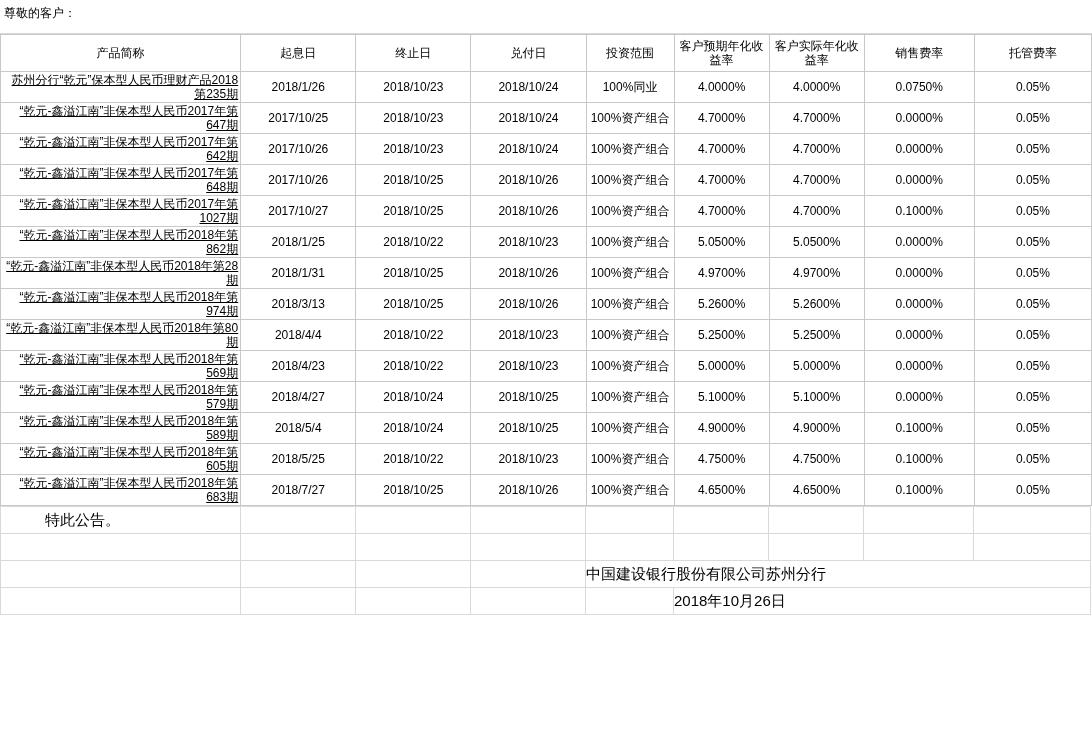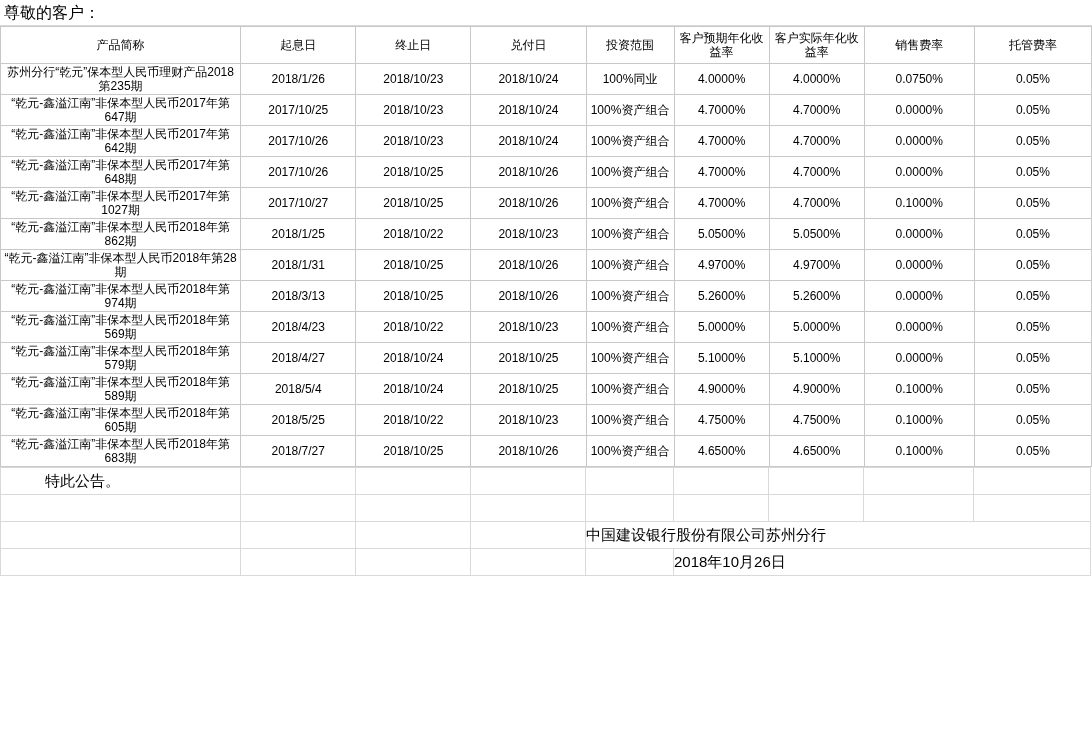--- a/index.html
+++ b/index.html
@@ -14,24 +14,24 @@
     font-size: 13px;
     color: #000000;
     overflow: hidden;
   }
   .sheet {
     width: 1092px;
     height: 742px;
     position: relative;
   }
   .greeting {
-    height: 26px;
+    height: 34px;
     line-height: 26px;
     padding-left: 4px;
-    font-size: 16px;
+    font-size: 12px;
     border-bottom: 1px solid #d9d9d9;
     box-sizing: border-box;
   }
   table.grid {
     border-collapse: collapse;
     table-layout: fixed;
     width: 1092px;
   }
   table.grid td, table.grid th {
     border: 1px solid #c8c8c8;
@@ -42,23 +42,24 @@
     line-height: 14px;
     word-wrap: break-word;
   }
   thead th {
     text-align: center;
     font-weight: bold;
     font-size: 13px;
     height: 34px;
   }
   td.name {
-    text-align: center;
+    text-align: right;
     font-size: 12px;
     padding-left: 2px;
+    text-decoration: underline;
   }
   td.ctr {
     text-align: center;
   }
   .col1 { width: 240px; }
   .col2 { width: 115px; }
   .col3 { width: 115px; }
   .col4 { width: 115px; }
   .col5 { width: 88px; }
   .col6 { width: 95px; }
@@ -205,20 +206,31 @@
           <td class="ctr">2018/3/13</td>
           <td class="ctr">2018/10/25</td>
           <td class="ctr">2018/10/26</td>
           <td class="ctr">100%资产组合</td>
           <td class="ctr">5.2600%</td>
           <td class="ctr">5.2600%</td>
           <td class="ctr">0.0000%</td>
           <td class="ctr">0.05%</td>
         </tr>
         <tr>
+          <td class="name">“乾元-鑫溢江南”非保本型人民币2018年第80期</td>
+          <td class="ctr">2018/4/4</td>
+          <td class="ctr">2018/10/22</td>
+          <td class="ctr">2018/10/23</td>
+          <td class="ctr">100%资产组合</td>
+          <td class="ctr">5.2500%</td>
+          <td class="ctr">5.2500%</td>
+          <td class="ctr">0.0000%</td>
+          <td class="ctr">0.05%</td>
+        </tr>
+        <tr>
           <td class="name">“乾元-鑫溢江南”非保本型人民币2018年第569期</td>
           <td class="ctr">2018/4/23</td>
           <td class="ctr">2018/10/22</td>
           <td class="ctr">2018/10/23</td>
           <td class="ctr">100%资产组合</td>
           <td class="ctr">5.0000%</td>
           <td class="ctr">5.0000%</td>
           <td class="ctr">0.0000%</td>
           <td class="ctr">0.05%</td>
         </tr>

